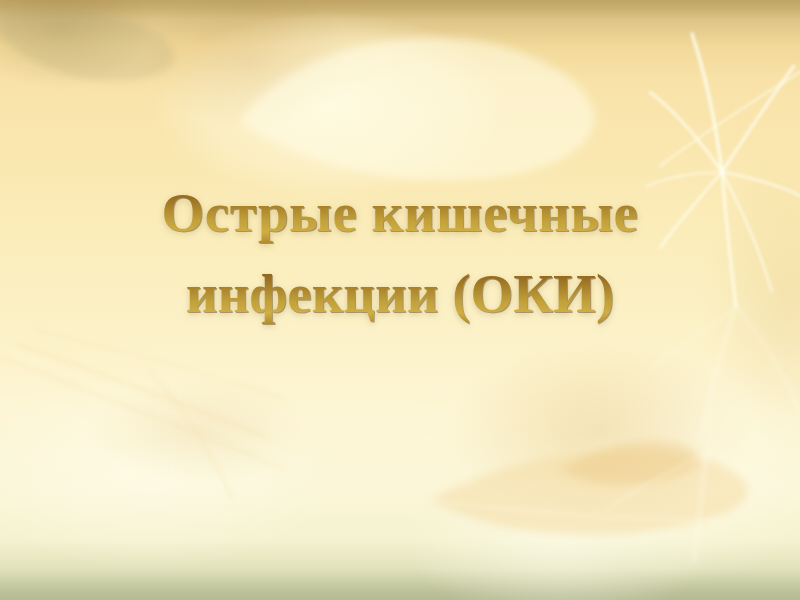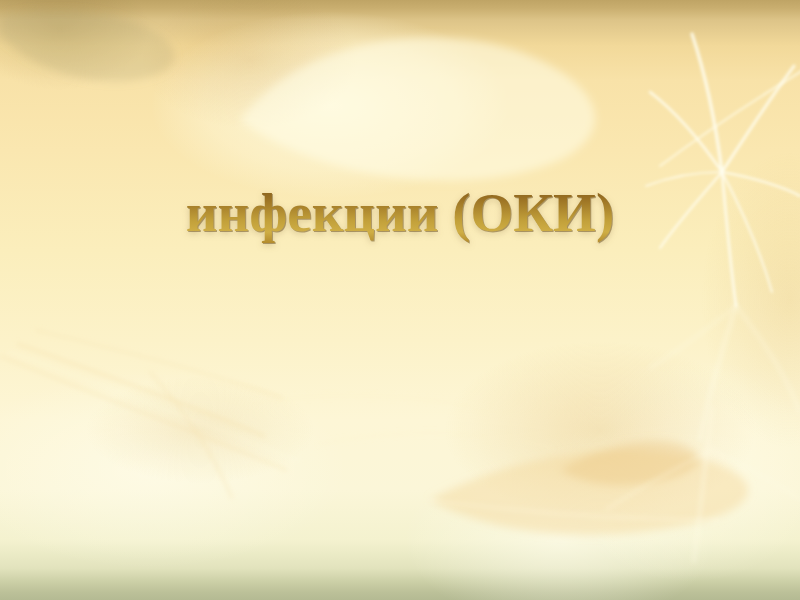--- a/index.html
+++ b/index.html
@@ -192,16 +192,17 @@
       <path d="M250,404 C330,390 420,394 498,412" stroke-width="1.6"></path>
       <path d="M320,444 C400,428 480,430 552,448" stroke-width="1.3"></path>
     </g>
 
     <g filter="url(#soft)" stroke="rgba(255,253,236,0.70)" fill="none" stroke-linecap="round">
       <path d="M892,18 C800,70 724,118 660,166" stroke-width="2.0"></path>
     </g>
   </svg>
 
   <div id="title-block">
+    <div class="title-line first">Острые кишечные</div>
     <div class="title-line second">инфекции (ОКИ)</div>
   </div>
 
 </div>
 
 </body></html>

